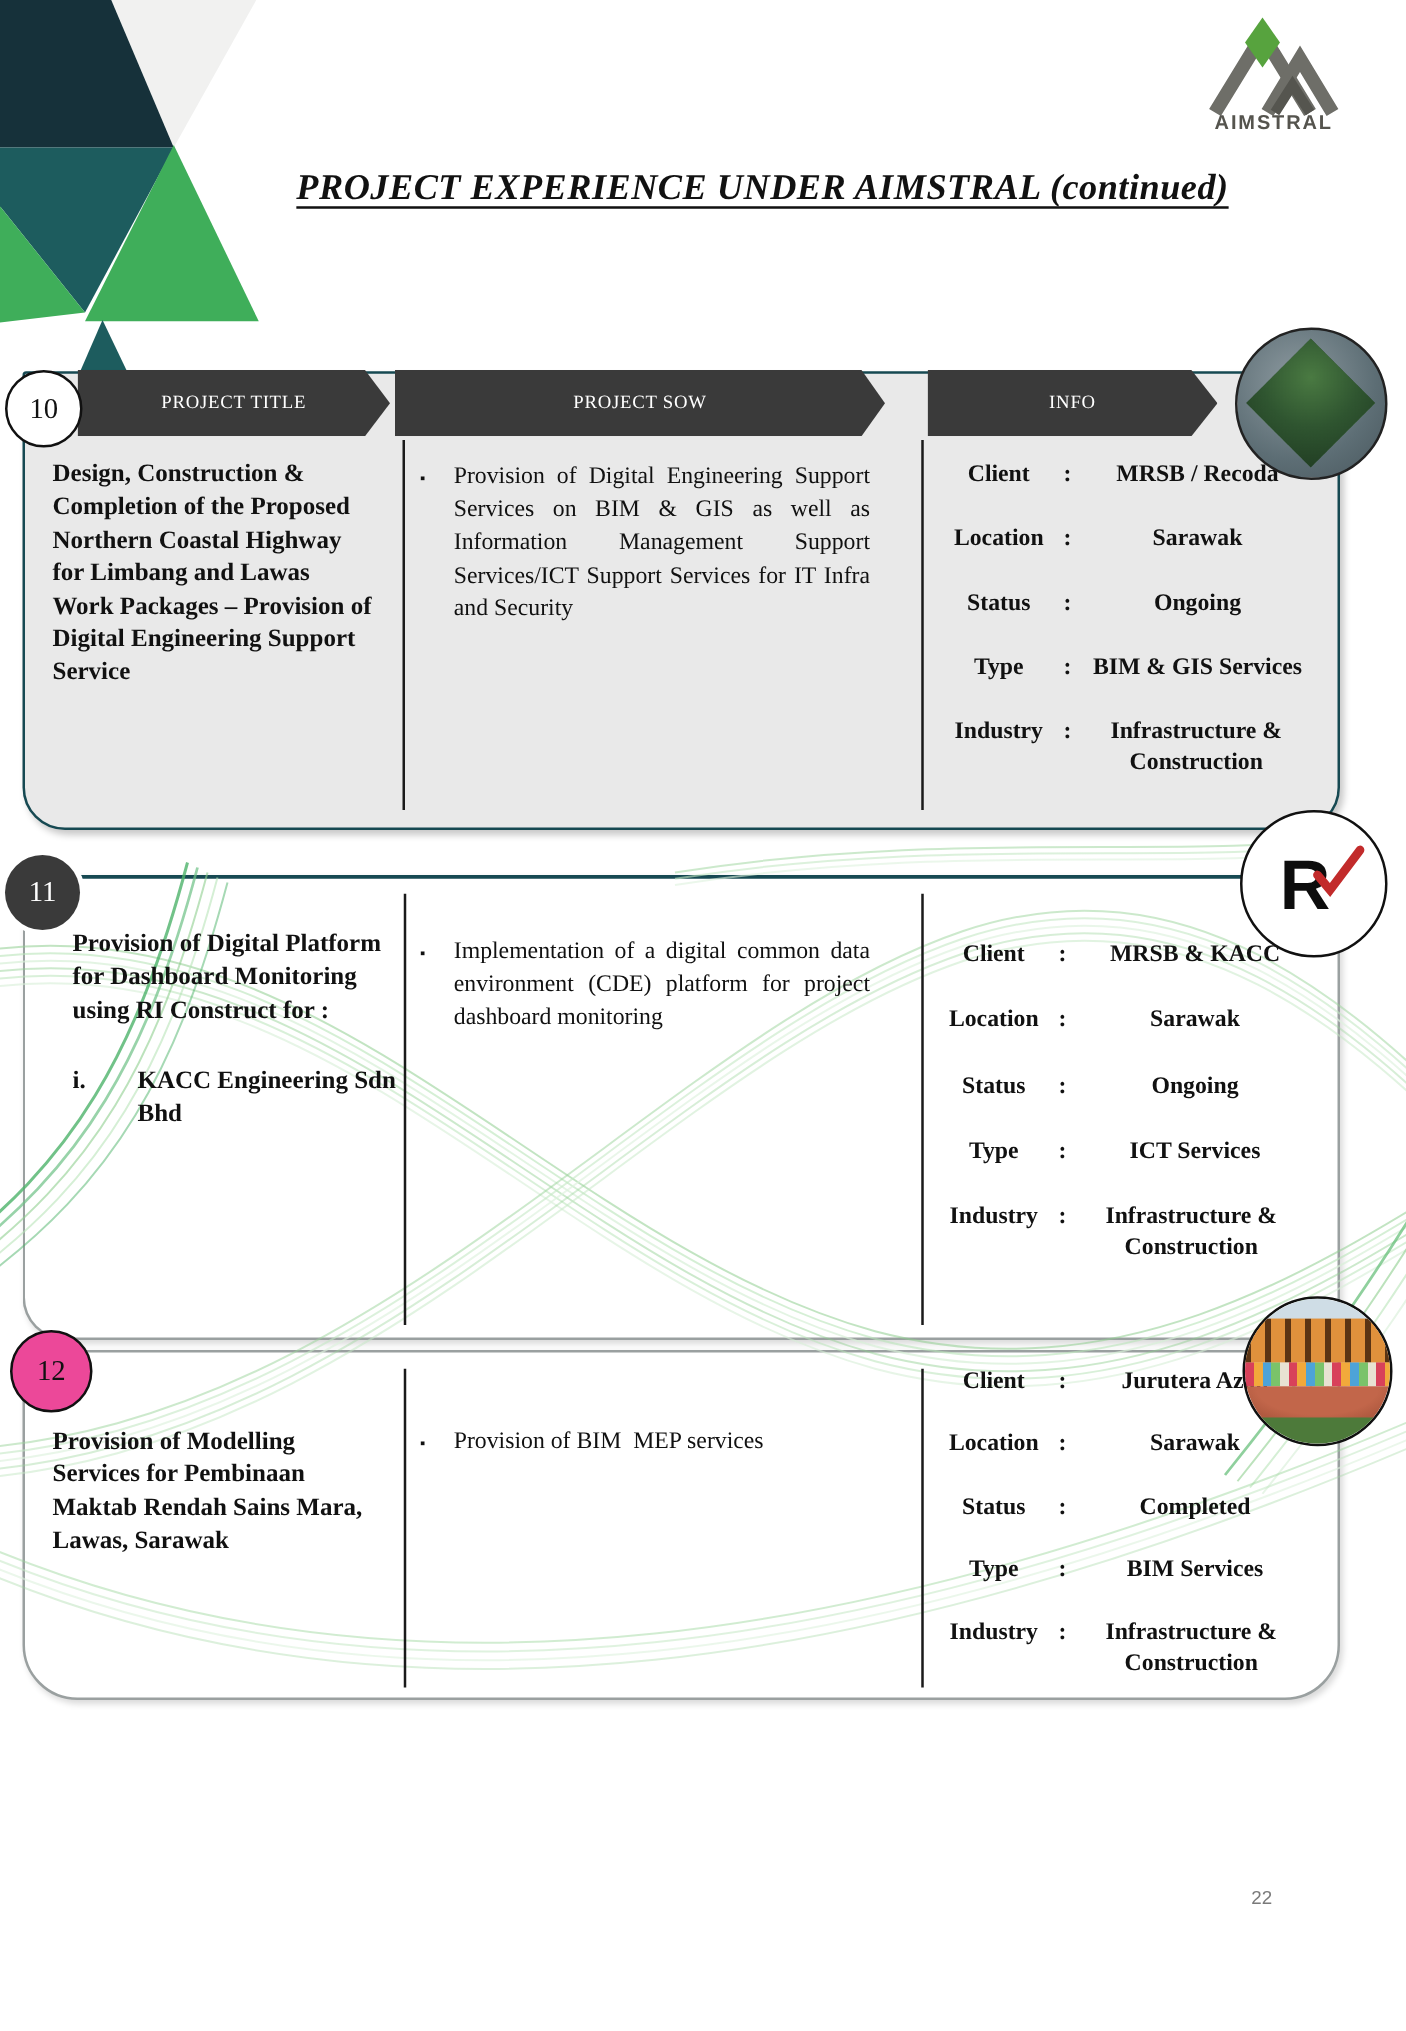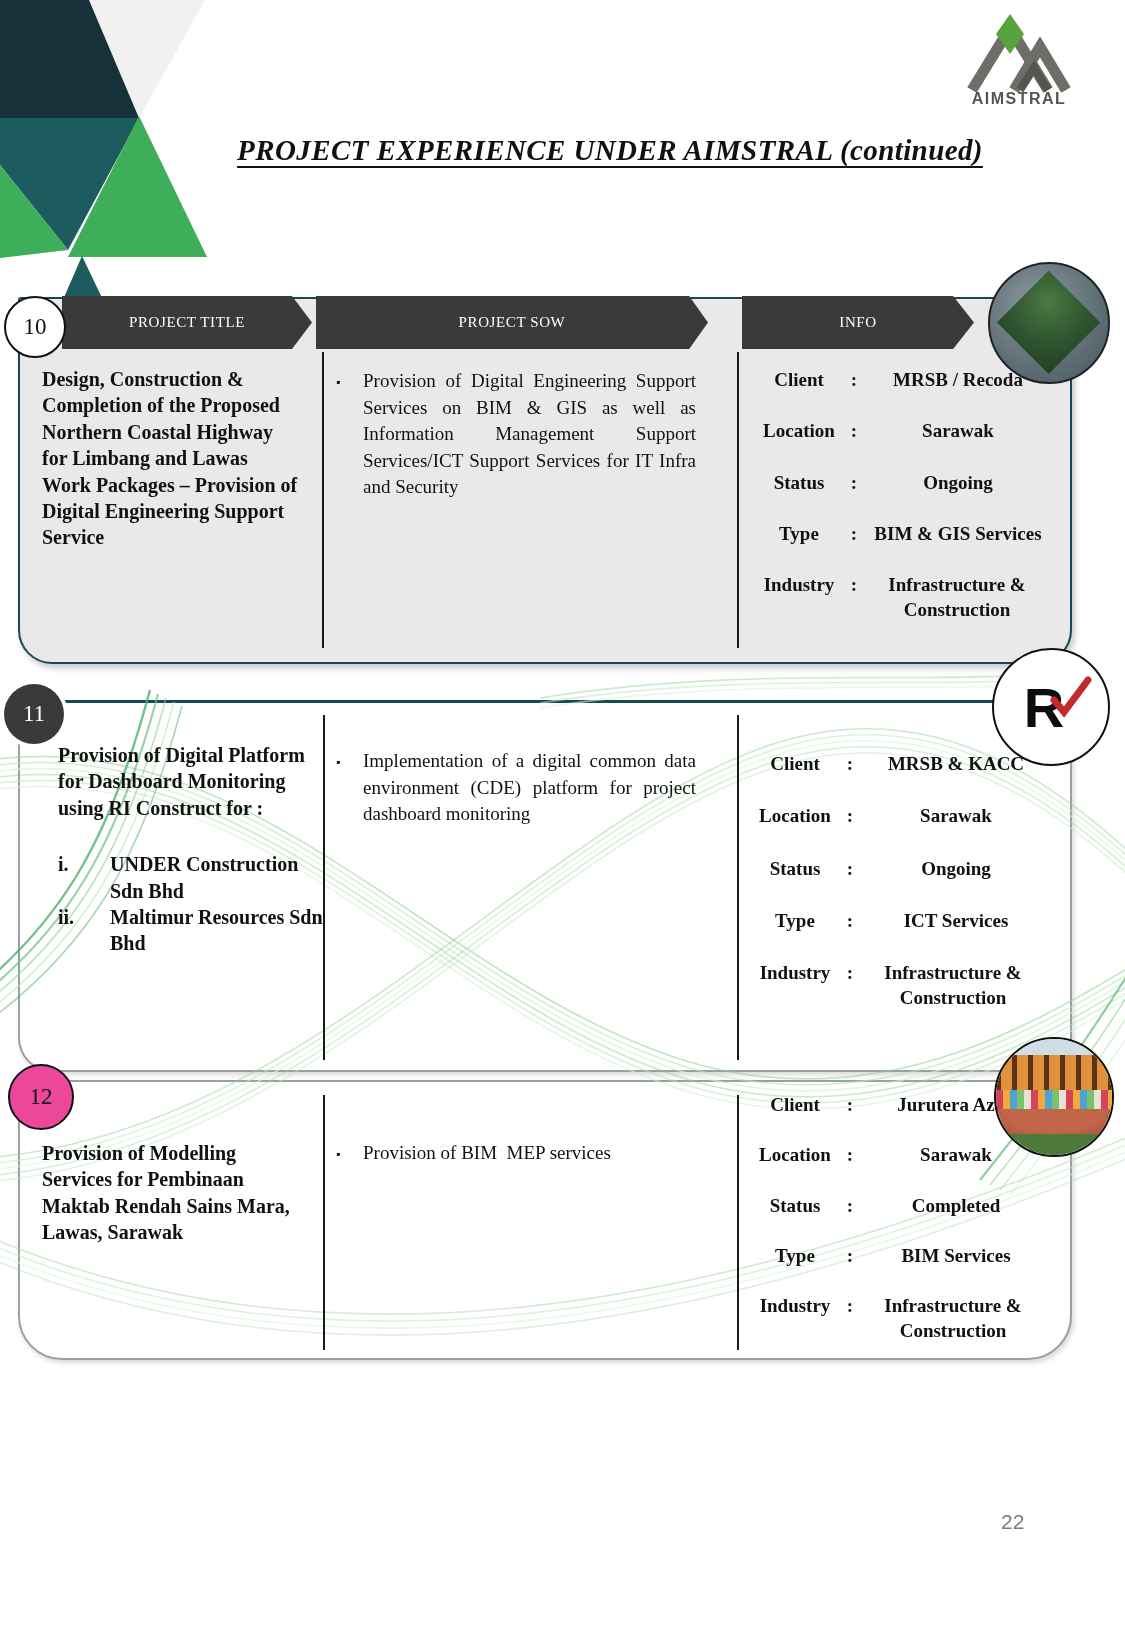--- a/index.html
+++ b/index.html
@@ -65,21 +65,21 @@
   .ph12 .sky{position:absolute;left:0;top:0;width:100%;height:16%;background:#cfdde6;}
   .ph12 .bld{position:absolute;left:0;top:14%;width:100%;height:30%;
         background:repeating-linear-gradient(90deg,#5a3414 0 5px,#e0913c 5px 16px),
                    linear-gradient(#d98a35,#c97a2c);}
   .ph12 .rain{position:absolute;left:0;top:44%;width:100%;height:16%;
         background:repeating-linear-gradient(90deg,#d8415a 0 7px,#f2a93b 7px 14px,#4da3d8 14px 21px,#7ac36a 21px 28px,#e8e2d2 28px 35px);}
   .ph12 .court{position:absolute;left:0;top:60%;width:100%;height:24%;
         background:radial-gradient(ellipse at 50% 0,#c2664a 0 60%,#b05a40 80%);}
   .ph12 .grass{position:absolute;left:0;top:82%;width:100%;height:18%;background:#4d7a3a;}
   
-  .pagenum{left:1001px;top:1510px;font-family:"Liberation Sans",sans-serif;font-size:21px;
+  .pagenum{left:1001px;top:1510px;font-family:"Liberation Sans",sans-serif;font-size:15px;
            color:#7a7a7a;z-index:4;}
   .deco{pointer-events:none;}
 </style>
 </head>
 <body>
 
 <div class="slide">
 
   <svg class="abs deco" style="left:0;top:0;z-index:0" width="230" height="310" viewBox="0 0 230 310">
     <polygon points="89,0 205,0 139,118" fill="#f1f1f0"></polygon>
@@ -202,25 +202,21 @@
     <span>11</span>
   </div>
   <div class="vsep" style="left:323px;top:715px;height:345px;"></div>
   <div class="vsep" style="left:737px;top:715px;height:345px;"></div>
 
   <div class="ttl" style="left:38px;top:742px;width:268px;margin-left:20px;">
     <div>Provision of Digital Platform for Dashboard Monitoring using RI Construct for :</div>
     <div class="rlist">
       <div class="li">
         <span class="mk">i.</span>
-        <span>UNDER Construction Sdn Bhd</span>
-      </div>
-      <div class="li">
-        <span class="mk">ii.</span>
-        <span>Maltimur Resources Sdn Bhd</span>
+        <span>KACC Engineering Sdn Bhd</span>
       </div>
     </div>
   </div>
 
   <div class="sow" style="left:336px;top:748px;width:360px;">
     <span class="bullet">▪</span>
     <span class="sow-text">Implementation of a digital common data environment (CDE) platform for project dashboard monitoring</span>
   </div>
 
   <div class="infoblock" style="left:748px;top:752px;width:306px;">

